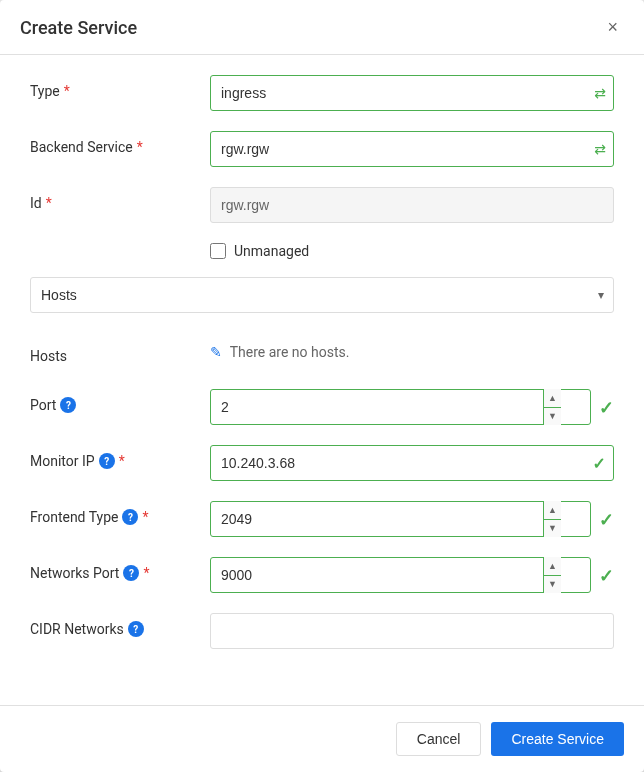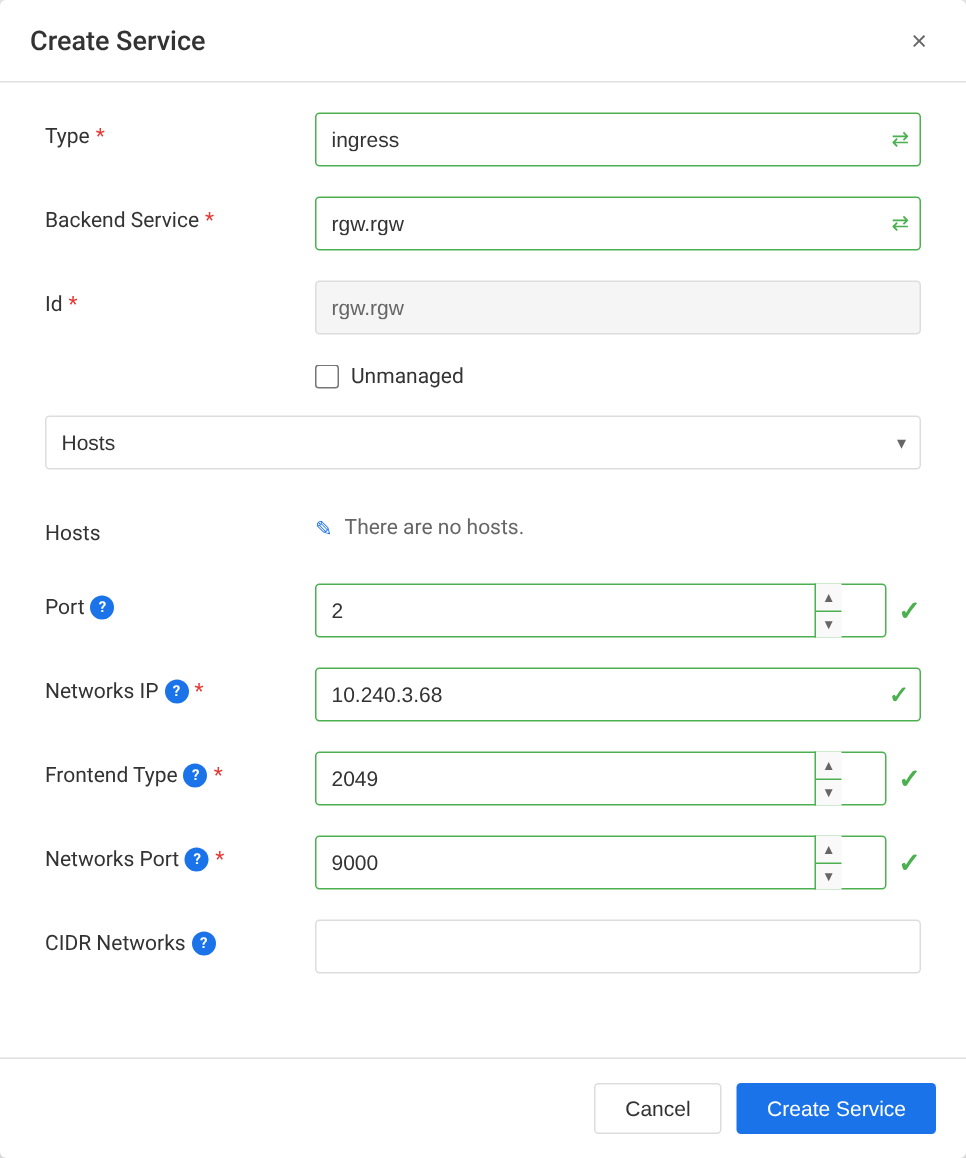--- a/index.html
+++ b/index.html
@@ -345,21 +345,21 @@
             <button class="spinner-btn">▲</button>
             <button class="spinner-btn">▼</button>
           </div>
         </div>
         <span class="check-icon">✓</span>
       </div>
     </div>
 
     <div class="form-row">
       <div class="form-label">
-        <span>Networks IP</span>
+        <span>Monitor IP</span>
         <span class="help-icon">?</span>
         <span class="required-star">*</span>
       </div>
       <div class="form-control-wrap">
         <div class="input-with-icon">
           <input class="form-input" type="text" value="10.240.3.68" style="">
           <span class="input-icon-right">✓</span>
         </div>
       </div>
     </div>

